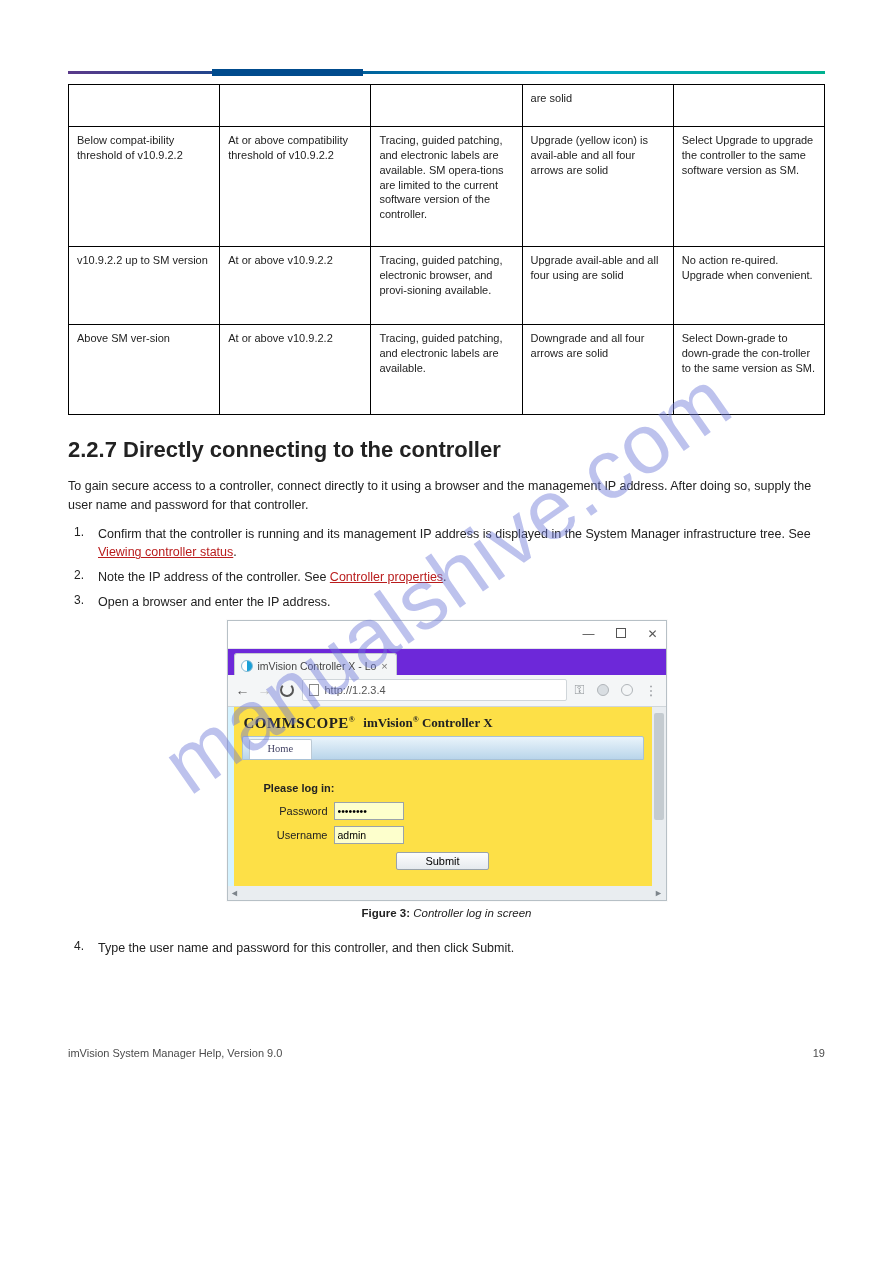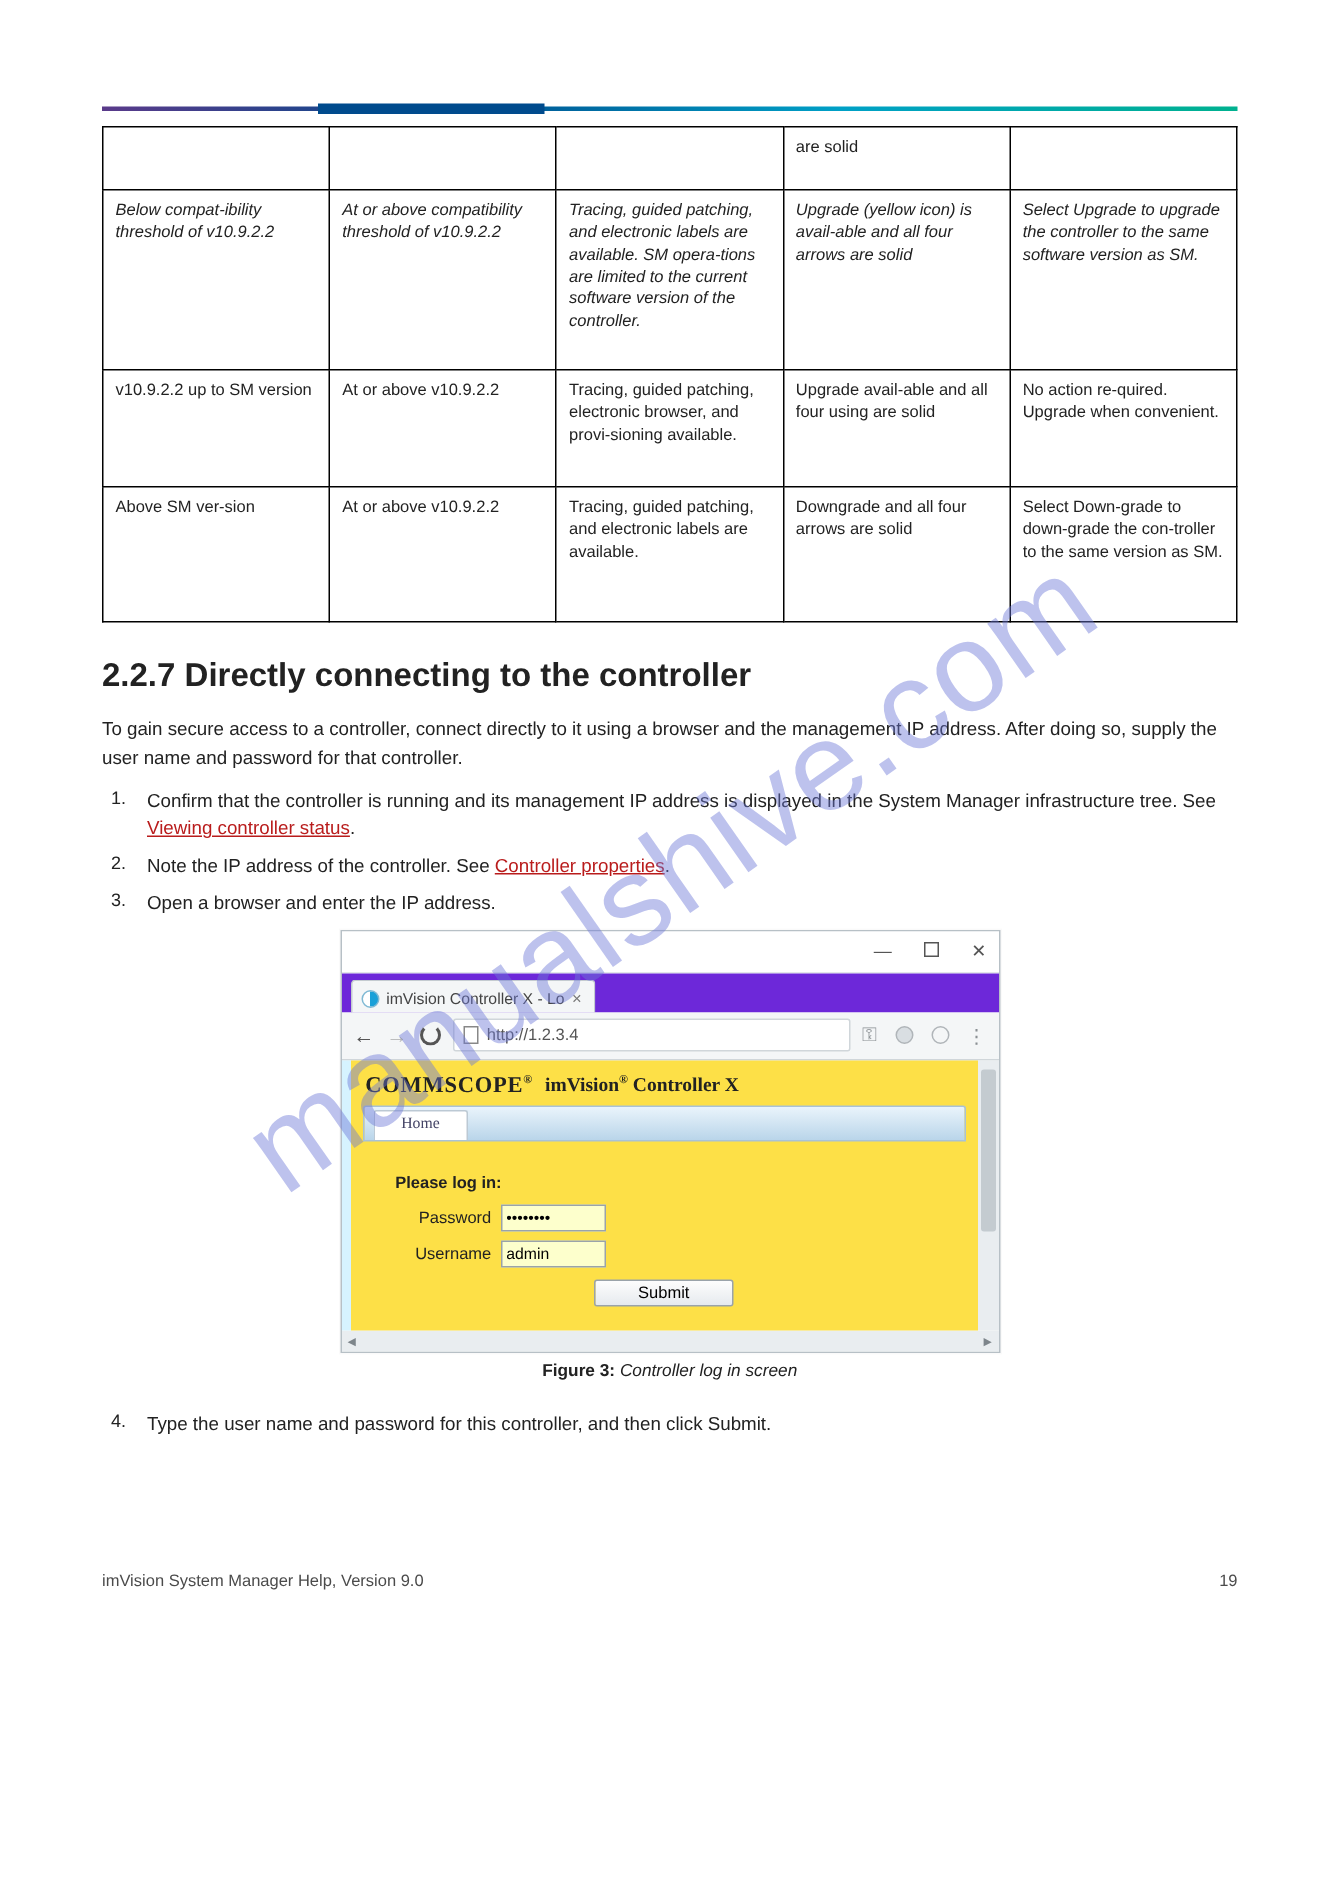--- a/index.html
+++ b/index.html
@@ -23,21 +23,21 @@
   }
   table.grid {
     border-collapse: collapse; width: 100%; table-layout: fixed;
     margin-bottom: 22px;
   }
   table.grid td {
     border: 1px solid #000; padding: 6px 8px; vertical-align: top;
     font-size: 11px; line-height: 1.35;
   }
   table.grid td.h { height: 42px; }
-  table.grid td.t { height: 120px; font-style: italic; }
+  table.grid td.t { height: 120px; }
   table.grid td.m { height: 78px; }
   table.grid td.b { height: 90px; }
 
   h2.sec { font-size: 22px; font-weight: bold; color:#222; margin: 10px 0 14px; }
   p.body { font-size: 12.5px; line-height: 1.5; margin-bottom: 10px; }
 
   .step { display:flex; gap:14px; margin: 4px 0 6px; }
   .step .n { width:16px; text-align:right; }
   .step .t { flex:1; font-size:12.5px; line-height:1.5; }
   a.lnk { color:#b91c1c; text-decoration: underline; }

